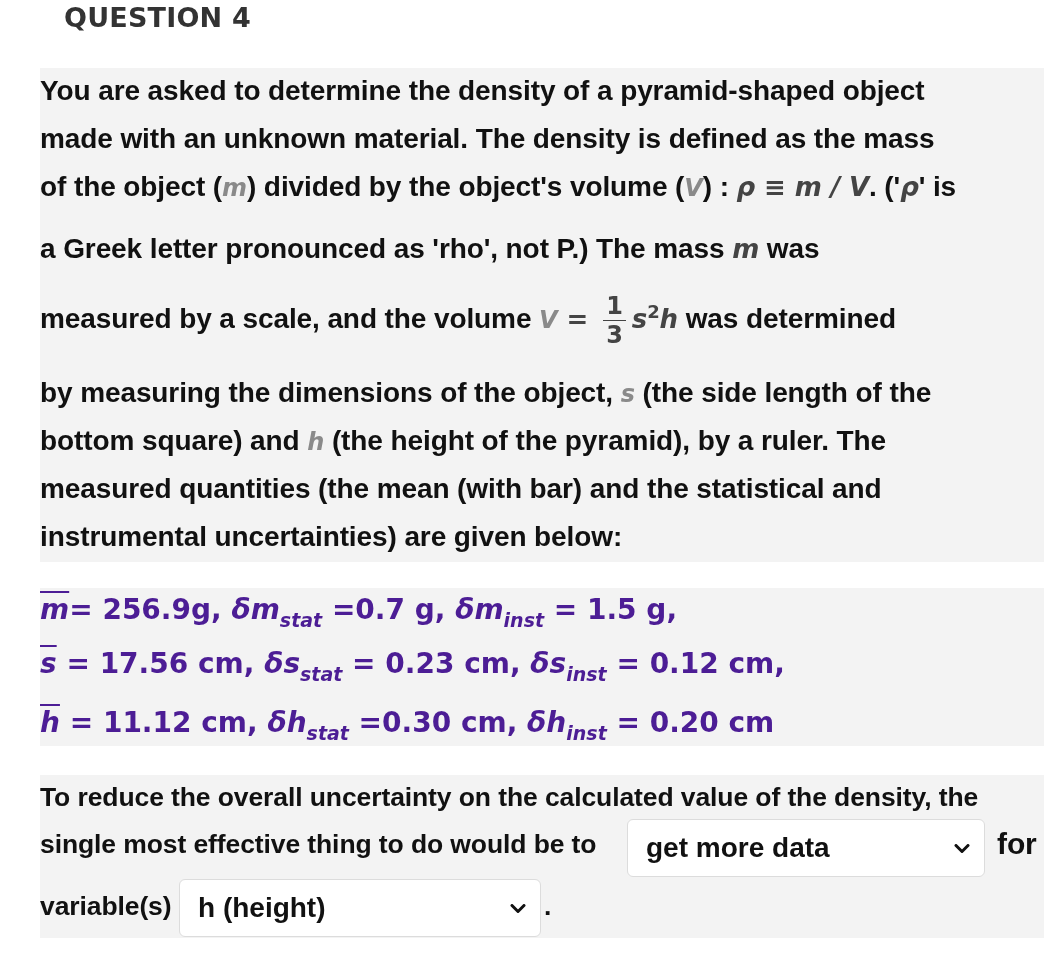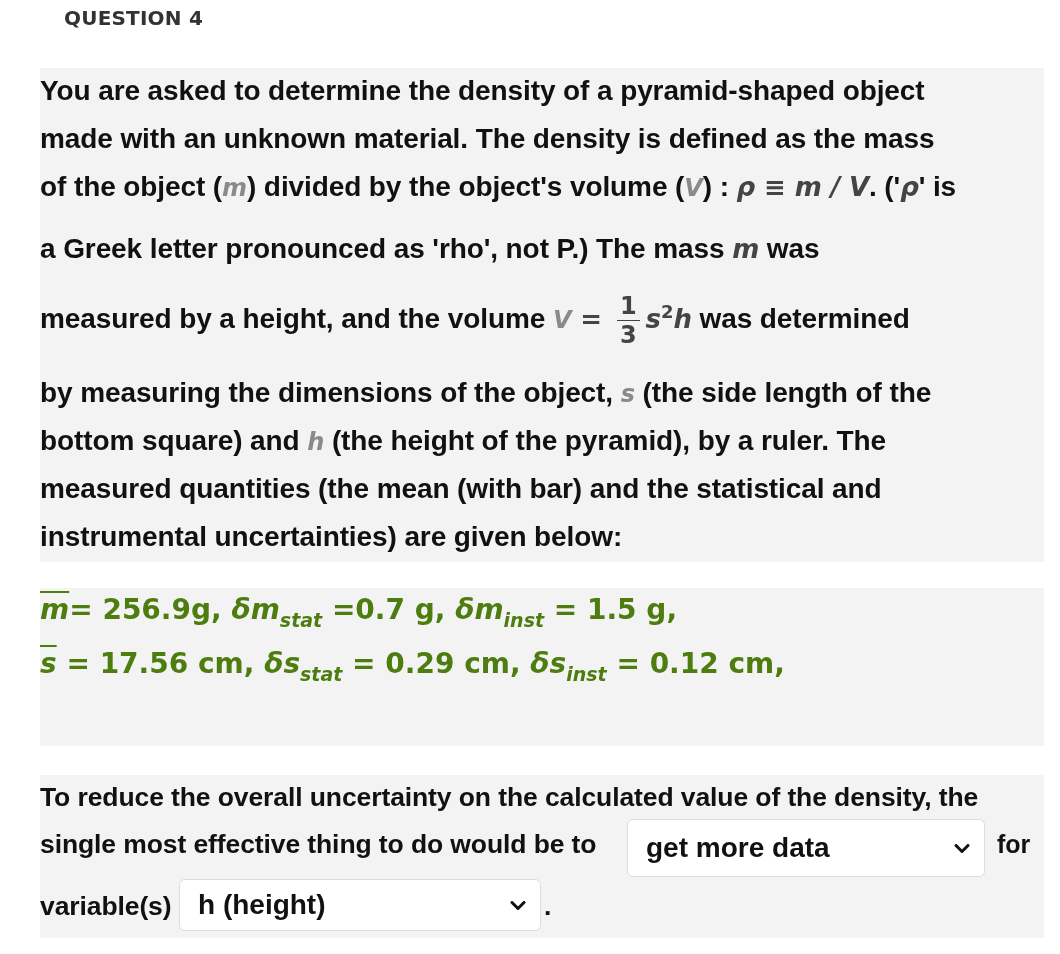--- a/index.html
+++ b/index.html
@@ -1,34 +1,34 @@
 <!DOCTYPE html>
 <html><head>
 <meta charset="utf-8">
 <style>
   html, body { margin: 0; padding: 0; background: #ffffff; }
   body { width: 1060px; height: 954px; position: relative; overflow: hidden;
          font-family: "DejaVu Sans", sans-serif; color: #111; }
   .qtitle { position: absolute; left: 64px; top: 0px; font-family: "DejaVu Sans", sans-serif;
-            font-weight: bold; font-size: 20px; color: #333; letter-spacing: 0.2px; line-height: 36px; }
+            font-weight: bold; font-size: 27px; color: #333; letter-spacing: 0.2px; line-height: 36px; }
   .panel { position: absolute; left: 40px; width: 1004px; background: #f3f3f3; box-sizing: border-box; font-weight: bold; }
   .p1 { top: 68px; height: 494px; }
   .p2 { top: 588px; height: 158px; }
   .p3 { top: 775px; height: 163px; }
   .txt { position: absolute; left: 0; font-family: "Liberation Sans", sans-serif; font-size: 28px;
          color: #111; white-space: nowrap; line-height: 40px; letter-spacing: -0.1px; }
   .var { color: #8a8a8a; font-style: italic; font-family: "DejaVu Sans", sans-serif; font-size: 24px; }
   .math { color: #444; font-style: italic; font-family: "DejaVu Sans", sans-serif; font-size: 26px; }
   .mathn { color: #444; font-family: "DejaVu Sans", sans-serif; font-size: 26px; }
   .frac { display: inline-block; vertical-align: middle; text-align: center; margin: 0 6px;
           font-family: "DejaVu Sans", sans-serif; font-size: 24px; color: #444; line-height: 24px; }
   .frac .num { display: block; border-bottom: 1.5px solid #444; padding: 0 3px 2px; }
   .frac .den { display: block; padding-top: 2px; }
   .eq { position: absolute; left: 0; font-family: "DejaVu Sans", sans-serif; font-size: 28px;
-        color: #4d7c0f; white-space: nowrap; line-height: 40px; }
+        color: #4c1d95; white-space: nowrap; line-height: 40px; }
   .eq i { font-style: italic; }
   .ov { text-decoration: overline; }
   .sub { font-size: 19px; font-style: italic; position: relative; top: 8px; }
   .select { position: absolute; background: #fff; border: 1px solid #dcdcdc; border-radius: 6px;
             box-sizing: border-box; font-family: "Liberation Sans", sans-serif; font-size: 28px; color: #111;
             display: flex; align-items: center; padding-left: 18px; }
   .select .chev { position: absolute; right: 14px; top: 50%; width: 16px; height: 10px; margin-top: -4px; }
 </style>
 </head>
 <body>
@@ -38,52 +38,55 @@
 <div class="panel p1">
   <div class="txt" style="top:3px;">You are asked to determine the density of a pyramid-shaped object</div>
   <div class="txt" style="top:51px;">made with an unknown material. The density is defined as the mass</div>
   <div class="txt" style="top:99px;">
     <span>of the object (</span><span class="var">m</span><span>) divided by the object's volume (</span><span class="var">V</span><span>) : </span><span class="math">ρ  ≡ m / V</span><span>. ('</span><span class="math">ρ</span><span>' is</span>
   </div>
   <div class="txt" style="top:161px;">
     <span>a Greek letter pronounced as 'rho', not P.)  The mass </span><span class="math">m</span><span> was</span>
   </div>
   <div class="txt" style="top:224px;">
-    <span>measured by a height, and the volume </span><span class="var">V</span><span class="mathn"> = </span><span class="frac"><span class="num">1</span><span class="den">3</span></span><span class="math">s</span><sup class="mathn" style="font-size:18px;">2</sup><span class="math">h</span><span> was determined</span>
+    <span>measured by a scale, and the volume </span><span class="var">V</span><span class="mathn"> = </span><span class="frac"><span class="num">1</span><span class="den">3</span></span><span class="math">s</span><sup class="mathn" style="font-size:18px;">2</sup><span class="math">h</span><span> was determined</span>
   </div>
   <div class="txt" style="top:353px;">
     <span>bottom square) and </span><span class="var">h</span><span> (the height of the pyramid), by a ruler. The</span>
   </div>
   <div class="txt" style="top:305px;">
     <span>by measuring the dimensions of the object, </span><span class="var">s</span><span> (the side length of the</span>
   </div>
   <div class="txt" style="top:449px;">instrumental uncertainties) are given below:</div>
   <div class="txt" style="top:401px;">measured quantities (the mean (with bar) and the statistical and</div>
 </div>
 
 <div class="panel p2">
   <div class="eq" style="top:2px;">
     <i class="ov">m</i><span>=  </span><span>256.9g</span><span>, </span><i>δ</i><i>m</i><span class="sub">stat</span><span> =</span><span>0.7 g</span><span>, </span><i>δ</i><i>m</i><span class="sub">inst</span><span> = </span><span>1.5 g</span><span>,</span>
   </div>
   <div class="eq" style="top:56px;">
-    <i class="ov">s</i><span> = </span><span>17.56 cm</span><span>, </span><i>δ</i><i>s</i><span class="sub">stat</span><span>  =  </span><span>0.29 cm</span><span>, </span><i>δ</i><i>s</i><span class="sub">inst</span><span>  =  </span><span>0.12 cm</span><span>,</span>
+    <i class="ov">s</i><span> = </span><span>17.56 cm</span><span>, </span><i>δ</i><i>s</i><span class="sub">stat</span><span>  =  </span><span>0.23 cm</span><span>, </span><i>δ</i><i>s</i><span class="sub">inst</span><span>  =  </span><span>0.12 cm</span><span>,</span>
+  </div>
+  <div class="eq" style="top:115px;">
+    <i class="ov">h</i><span> = </span><span>11.12 cm</span><span>, </span><i>δ</i><i>h</i><span class="sub">stat</span><span> =</span><span>0.30 cm</span><span>, </span><i>δ</i><i>h</i><span class="sub">inst</span><span>  =  </span><span>0.20 cm</span><span></span>
   </div>
 </div>
 
 <div class="panel p3">
   <div class="txt" style="top:2px; font-size:26.5px;">To reduce the overall uncertainty on the calculated value of the density, the</div>
   <div class="txt" style="top:49px; font-size:26.5px;">single most effective thing to do would be to</div>
   <div class="select" style="left:587px; top:44px; width:358px; height:58px;">
     <span>get more data</span>
     <svg class="chev" viewBox="0 0 16 10">
         <path d="M2 1.5 L8 7.5 L14 1.5" fill="none" stroke="#111" stroke-width="3" stroke-linecap="round" stroke-linejoin="round"></path>
       </svg>
   </div>
-  <div class="txt" style="top:49px; left:957px; font-size:25px;">for</div>
+  <div class="txt" style="top:49px; left:957px; font-size:30px;">for</div>
   <div class="txt" style="top:111px; font-size:26.5px;">variable(s)</div>
-  <div class="select" style="left:139px; top:104px; width:362px; height:52px;">
+  <div class="select" style="left:139px; top:104px; width:362px; height:58px;">
     <span>h (height)</span>
     <svg class="chev" viewBox="0 0 16 10">
         <path d="M2 1.5 L8 7.5 L14 1.5" fill="none" stroke="#111" stroke-width="3" stroke-linecap="round" stroke-linejoin="round"></path>
       </svg>
   </div>
   <div class="txt" style="top:111px; left:504px; font-size:26.5px;">.</div>
 </div>
 
 </body></html>

